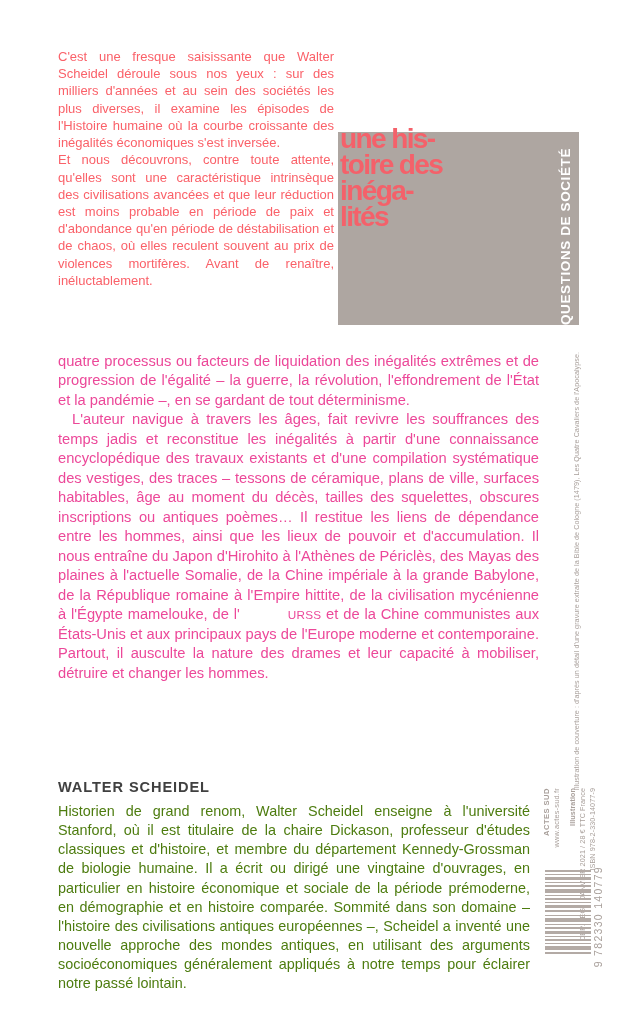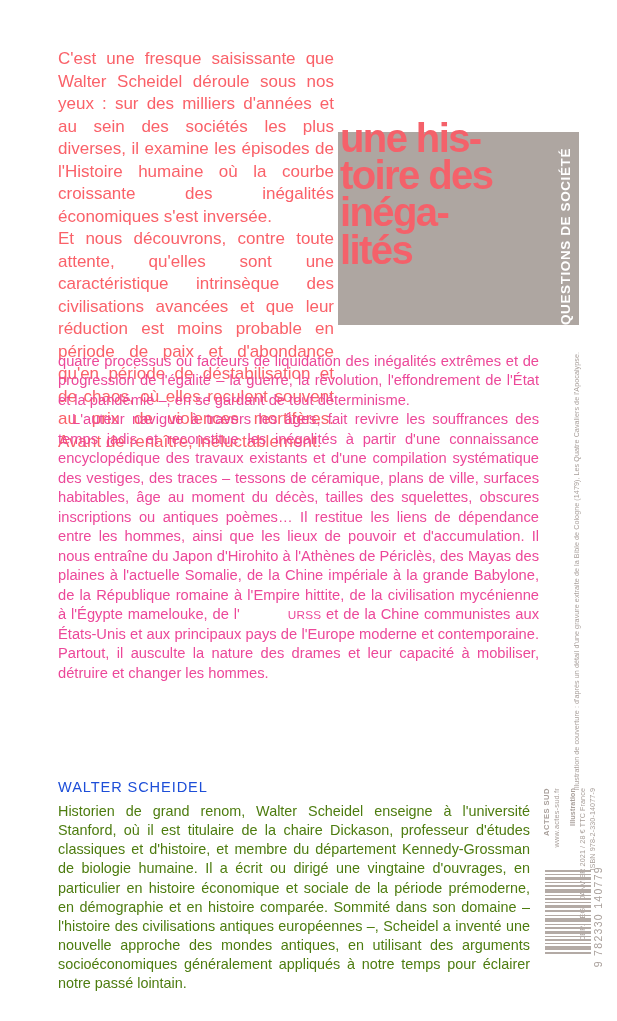--- a/index.html
+++ b/index.html
@@ -46,40 +46,40 @@
     letter-spacing: 0.6px;
     white-space: nowrap;
     line-height: 27px;
     padding-bottom: 2px;
   }
 
   
   .book-title {
     position: absolute;
     left: 340px;
-    top: 120px;
+    top: 126px;
     width: 250px;
     color: #f4616a;
     font-family: "Liberation Sans", sans-serif;
     font-weight: bold;
-    font-size: 40px;
+    font-size: 28px;
     line-height: 0.93;
     letter-spacing: -1.6px;
     white-space: pre-line;
     z-index: 3;
   }
 
   
   .blurb-narrow {
     position: absolute;
     left: 58px;
     top: 48px;
     width: 276px;
     color: #fa6169;
-    font-size: 17px;
+    font-size: 13px;
     line-height: 1.325;
     text-align: justify;
     z-index: 2;
   }
   .blurb-narrow p { margin: 0; }
   .blurb-narrow p.indent { text-indent: 14px; }
 
   
   .blurb-wide {
     position: absolute;
@@ -98,23 +98,23 @@
     font-size: 0.80em;
     letter-spacing: 0.2px;
     margin-left: 48px;
   }
 
   
   .author-name {
     position: absolute;
     left: 58px;
     top: 779px;
-    color: #1d4ed8;
+    color: #404040;
     font-size: 14.6px;
-    font-weight: normal;
+    font-weight: bold;
     letter-spacing: 0.9px;
   }
   .author-bio {
     position: absolute;
     left: 58px;
     top: 802px;
     width: 472px;
     color: #4d7c0f;
     font-size: 14.4px;
     line-height: 1.33;

